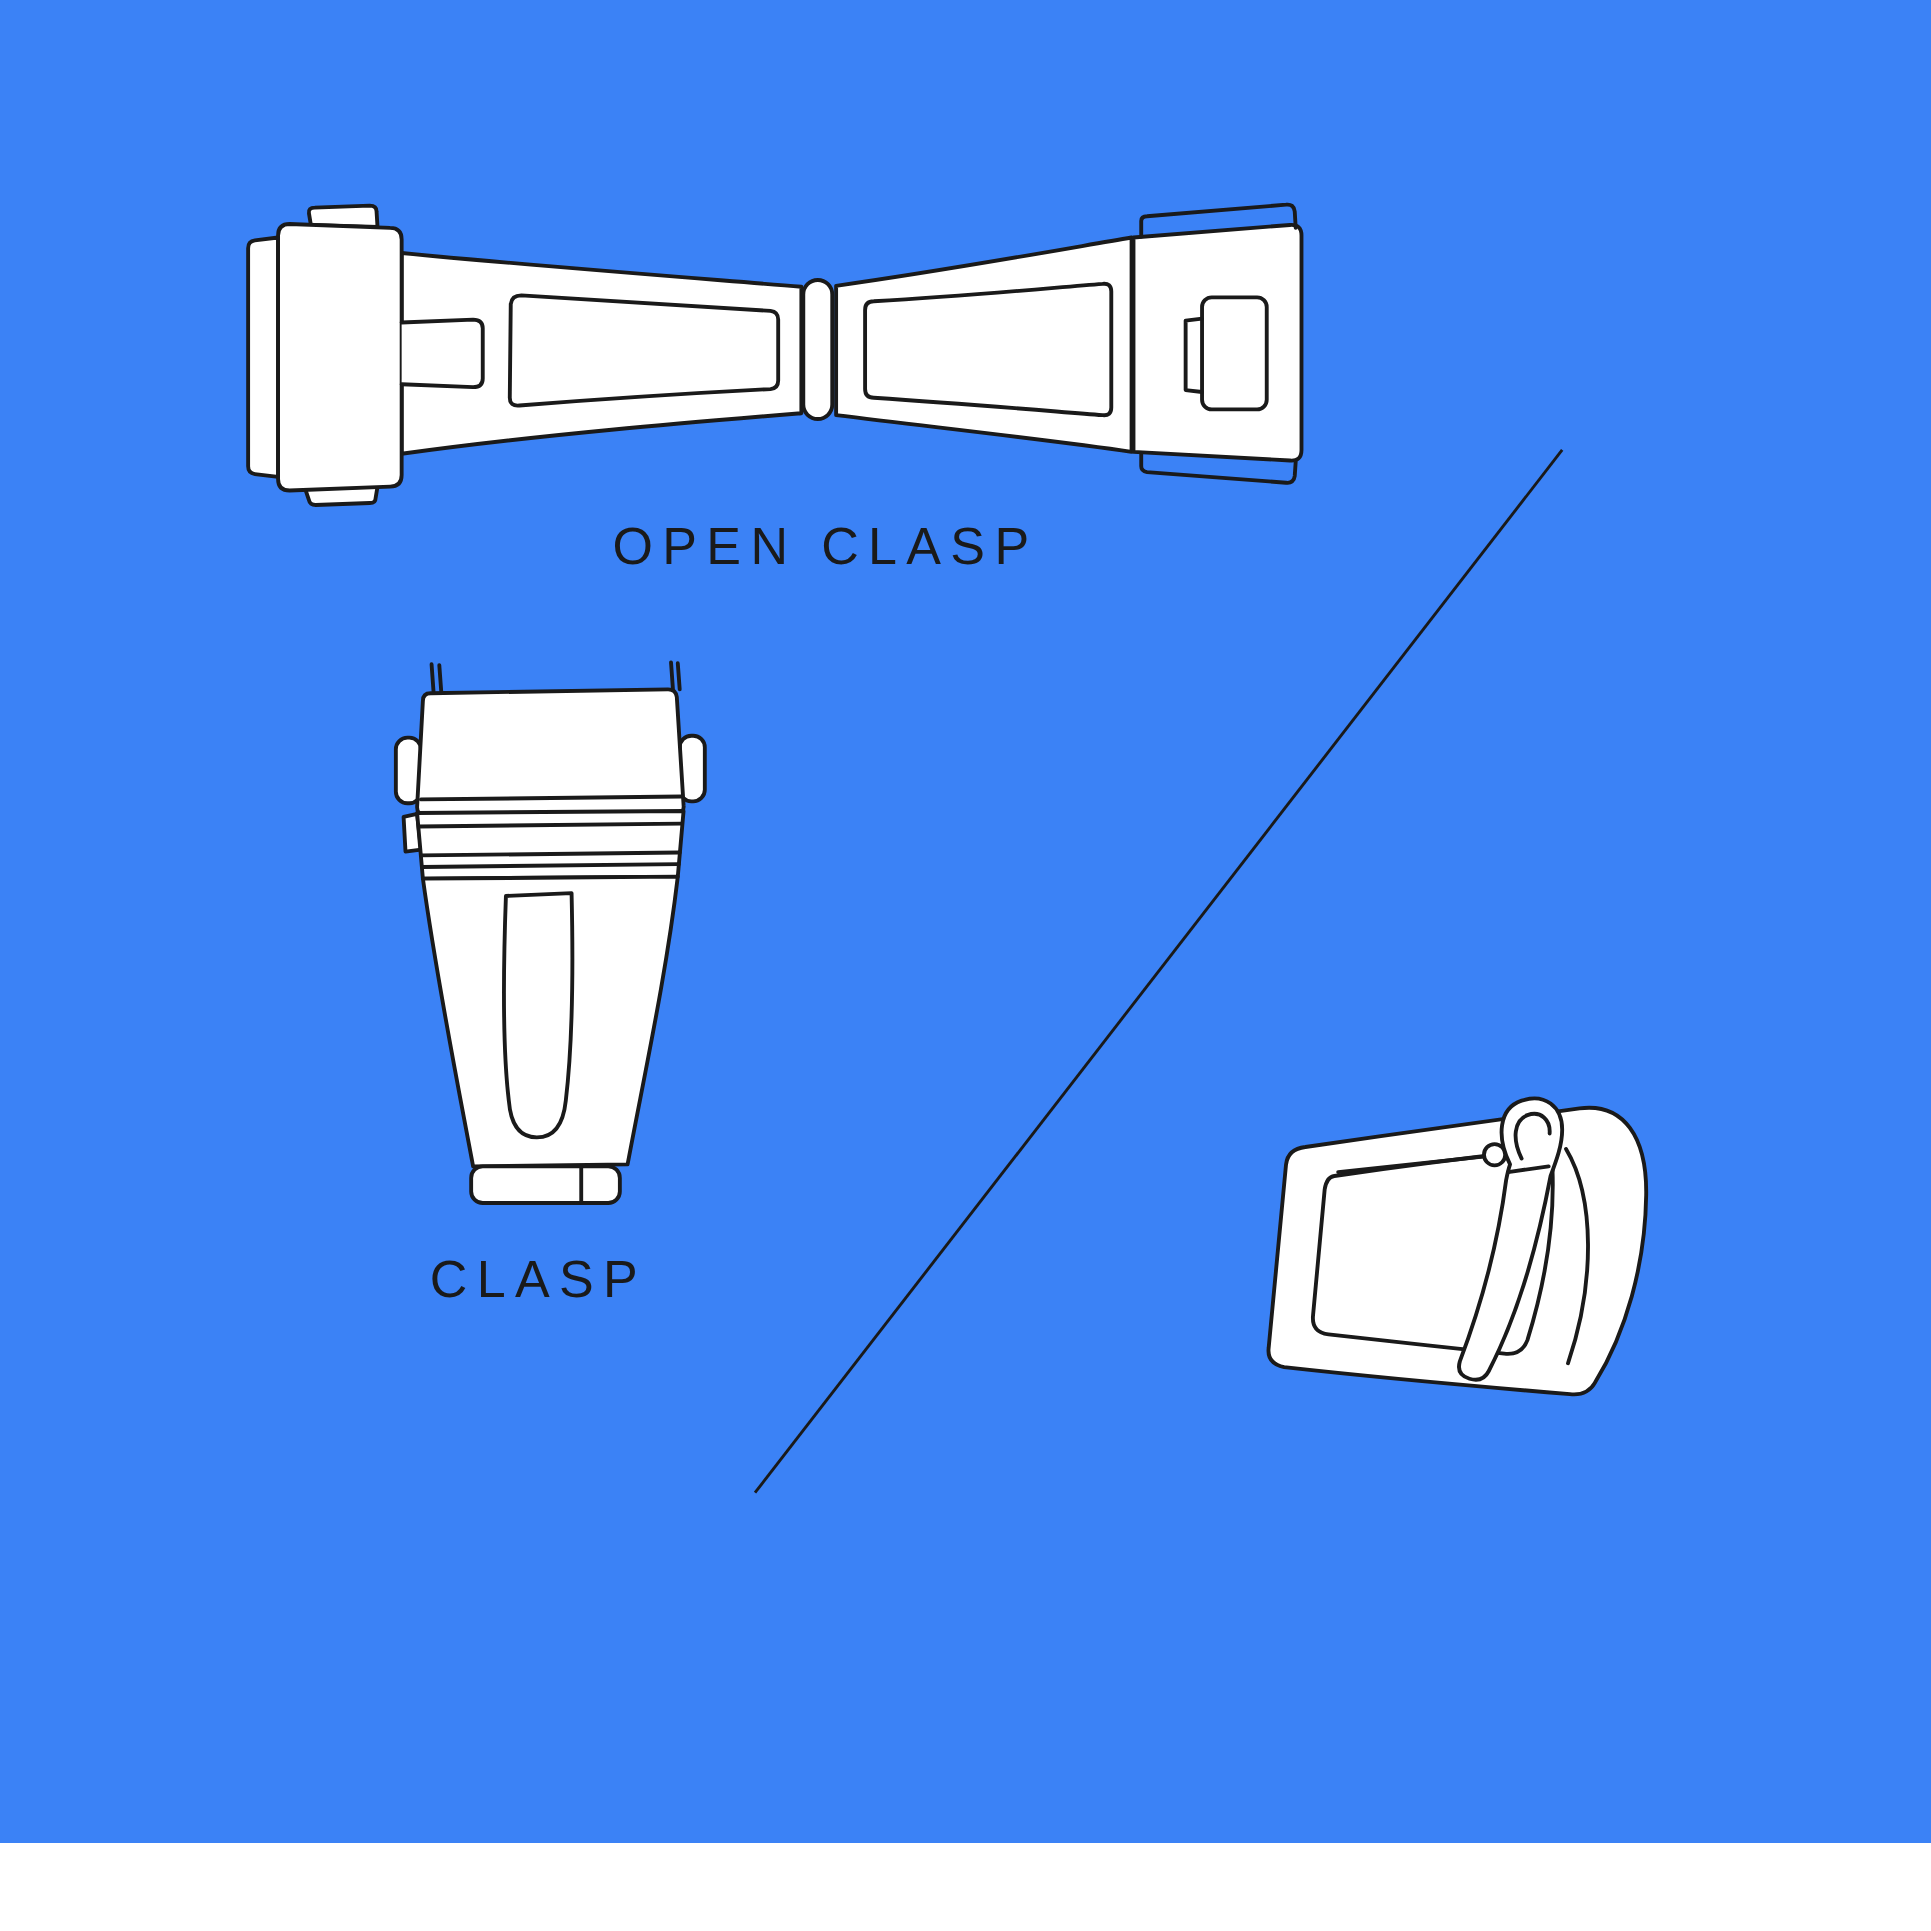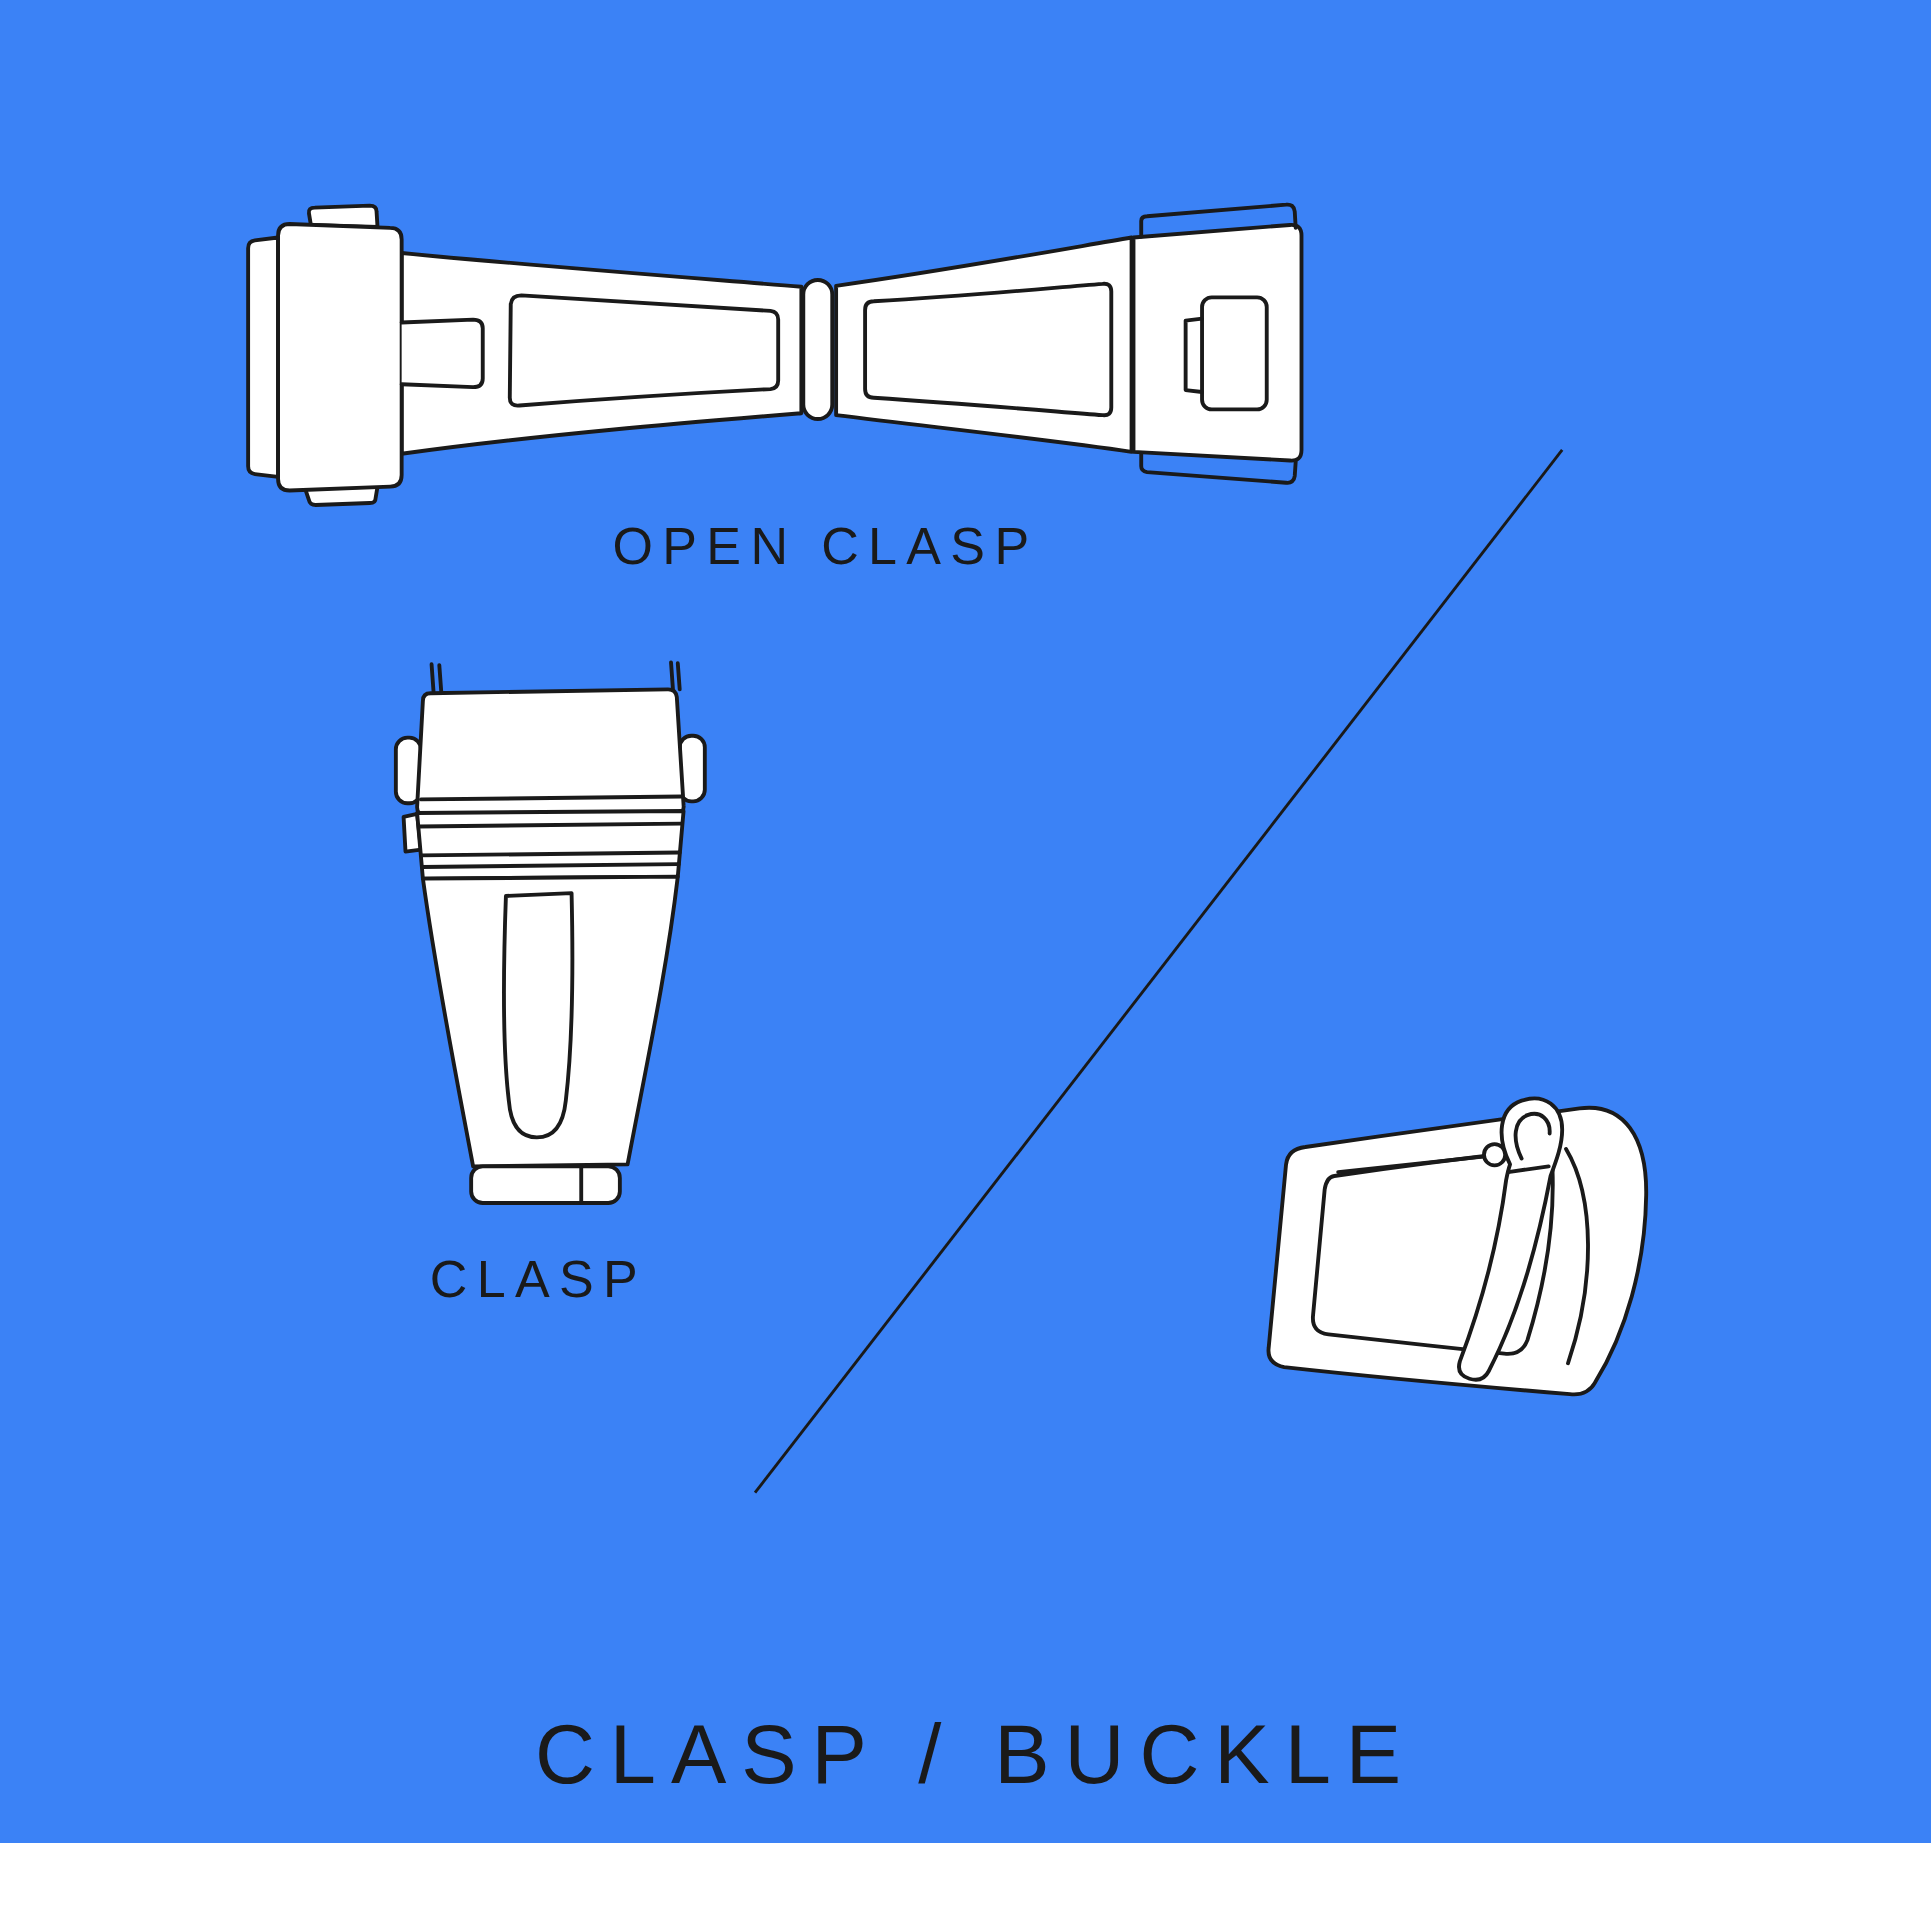--- a/index.html
+++ b/index.html
@@ -128,16 +128,15 @@
       <path d="M1564,1206 C1550,1178 1552,1148 1576,1140 C1600,1132 1618,1146 1618,1170 C1618,1186 1612,1202 1606,1218 C1592,1292 1572,1362 1542,1420 Q1536,1432 1522,1428 Q1508,1424 1512,1410 C1534,1352 1552,1284 1560,1222 Q1562,1212 1564,1206 Z"></path>
       <path fill="none" d="M1576,1200 C1566,1180 1568,1160 1582,1155 C1596,1150 1606,1160 1605,1174"></path>
       <path fill="none" d="M1562,1214 L1604,1208"></path>
     </g>
   </svg>
 
   <div class="caption caption-open">OPEN CLASP</div>
 
   <div class="caption caption-closed">CLASP</div>
 
-  <div class="diagram-title">CLASP / BUCKLE</div>
 
 </div>
 
 
 </body></html>

